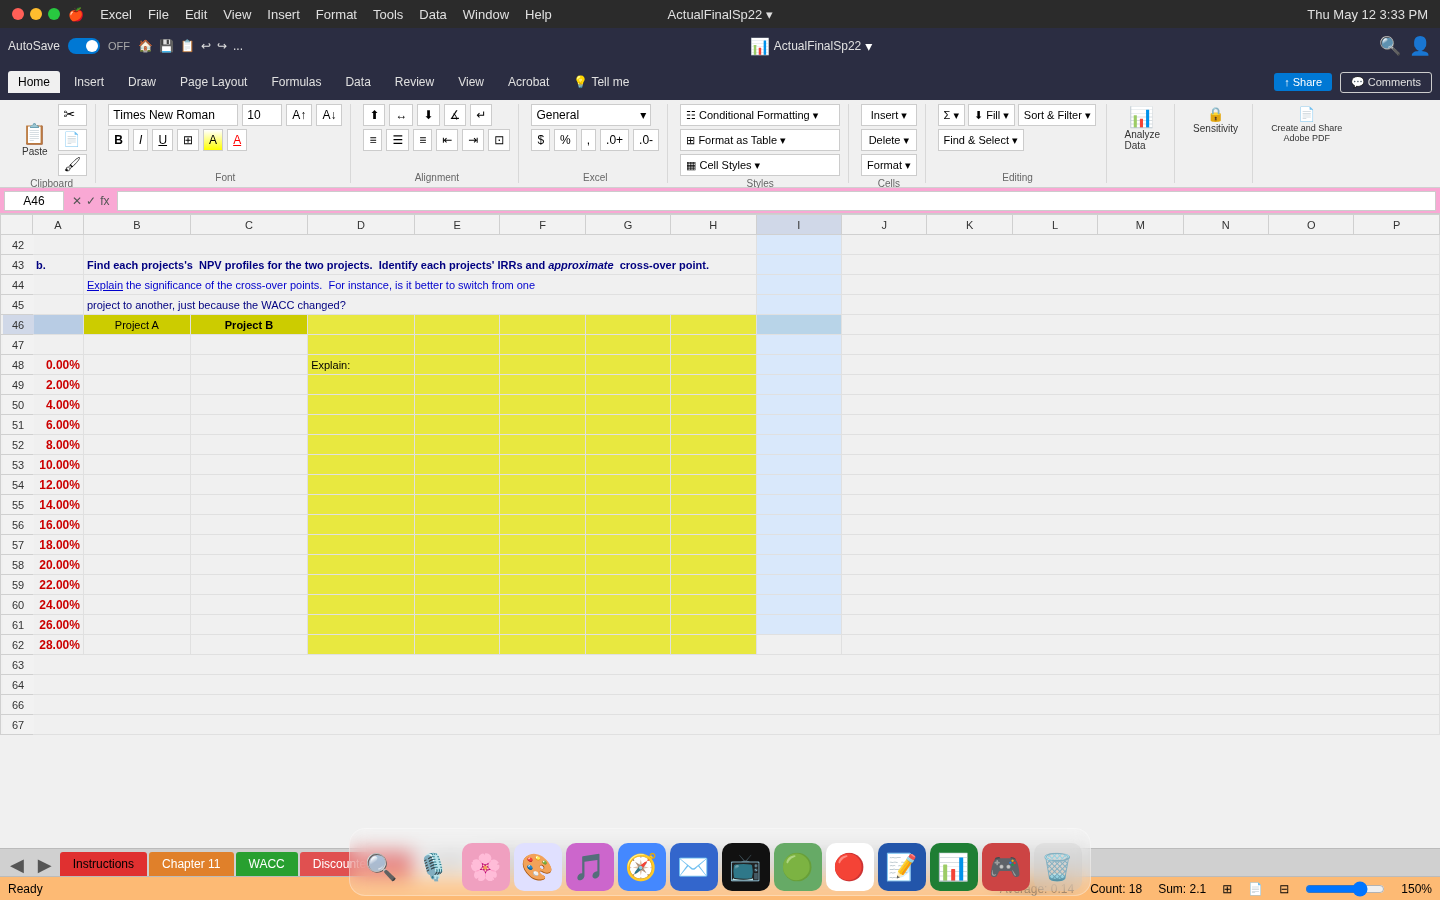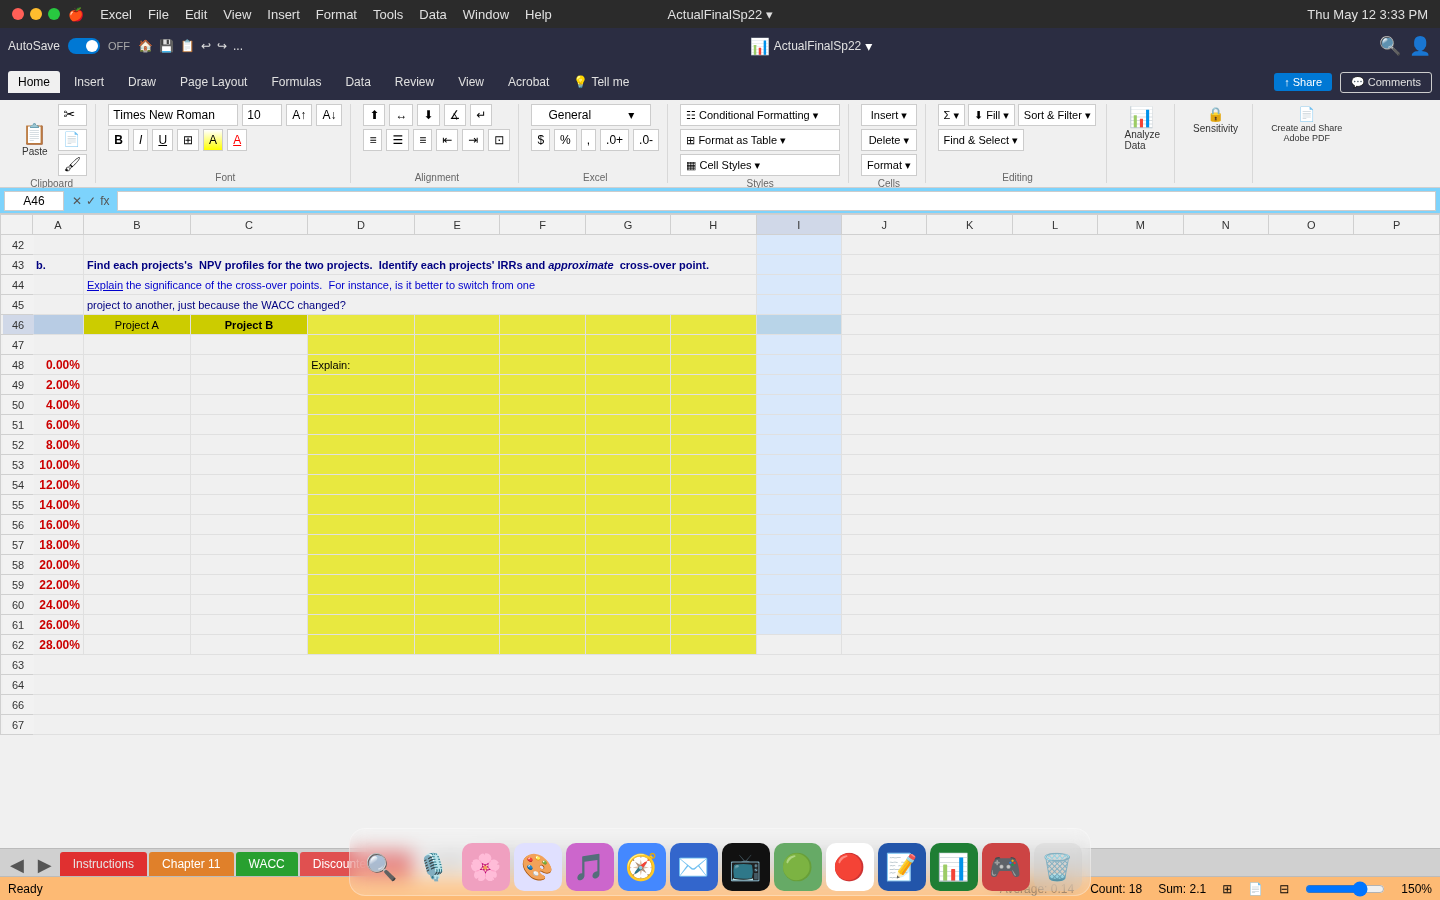--- a/index.html
+++ b/index.html
@@ -85,21 +85,21 @@
       color: #333;
       min-width: 36px;
     }
     .ribbon-btn .icon { font-size: 20px; line-height: 1; }
     .ribbon-btn .label { font-size: 10px; margin-top: 2px; }
 
     
     .formula-bar {
       display: flex;
       align-items: center;
-      background: #7dd3fc;
+      background: #f9a8d4;
       border-bottom: 1px solid #ccc;
       height: 26px;
       padding: 0 4px;
       gap: 4px;
     }
     .cell-ref {
       width: 60px;
       border: 1px solid #ccc;
       padding: 2px 4px;
       font-size: 12px;
@@ -191,21 +191,21 @@
       height: 24px;
       padding: 0 12px;
       font-size: 12px;
       display: flex;
       align-items: center;
       cursor: pointer;
       border-radius: 3px 3px 0 0;
       border: 1px solid transparent;
     }
     .sheet-tab.active { background: white; border-color: #bbb; border-bottom-color: white; }
-    .sheet-tab.red { background: #e03030; color: #e5e5e5; }
+    .sheet-tab.red { background: #e03030; color: #000000; }
     .sheet-tab.orange { background: #e0802a; color: white; }
     .sheet-tab.green { background: #28a030; color: white; }
     .sheet-tab.salmon { background: #e05050; color: white; }
     .sheet-add { padding: 0 8px; font-size: 16px; cursor: pointer; color: #555; }
 
     
     .status-bar {
       background: #fdba74;
       height: 24px;
       display: flex;
@@ -270,21 +270,21 @@
       height: 22px;
     }
     .format-btn.bold { font-weight: bold; }
     .format-btn.italic { font-style: italic; }
     .format-btn.underline { text-decoration: underline; }
 
     
     .num-format-box {
       border: 1px solid #ccc;
       background: white;
-      padding: 1px 16px;
+      padding: 1px 4px;
       font-size: 12px;
       width: 120px;
       height: 22px;
       display: flex;
       align-items: center;
       justify-content: space-between;
     }
 
     .autosave-row {
       display: flex;

